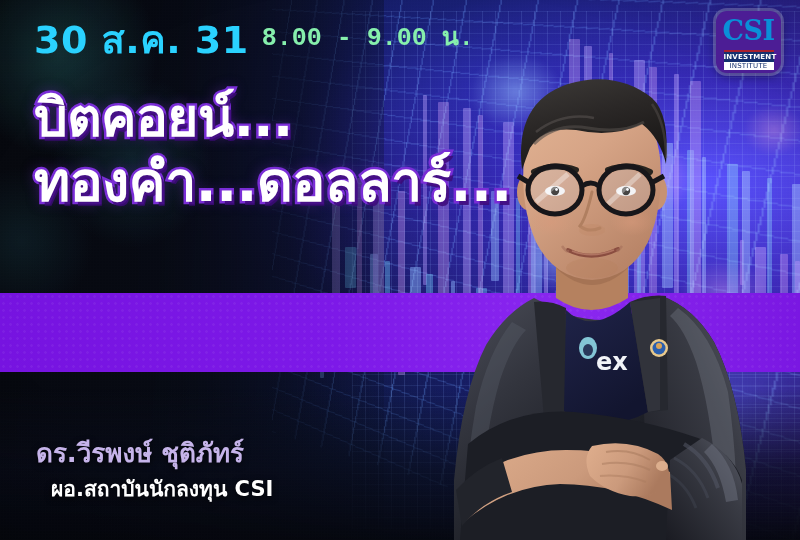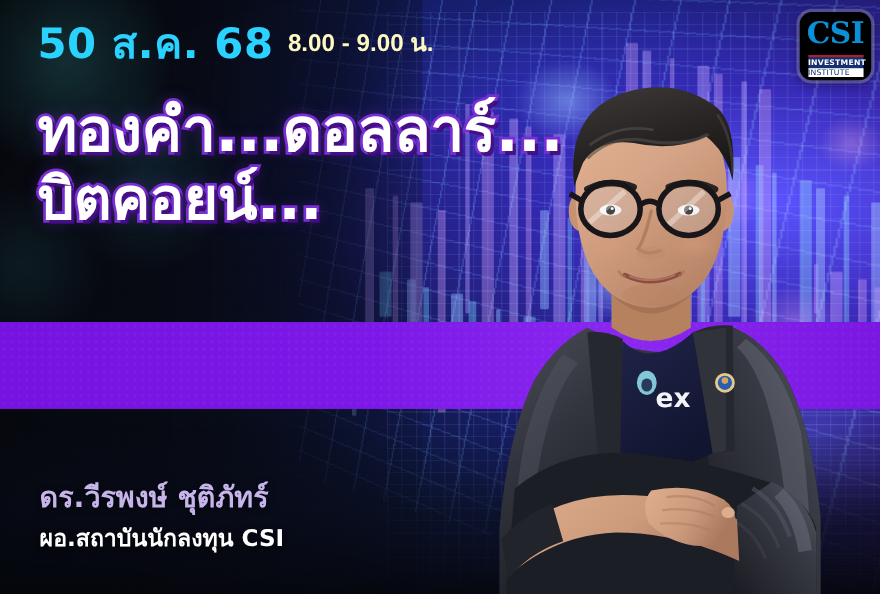--- a/index.html
+++ b/index.html
@@ -121,57 +121,58 @@
   .date-inner{
     position:absolute; left:34px; top:0; height:79px;
     display:flex; align-items:center; gap:13px; z-index:3;
   }
   .date-main{
     font-family:"DejaVu Sans","Liberation Sans",sans-serif;
     font-weight:700; font-size:38px; color:#2ad2ff; line-height:1;
     white-space:nowrap; letter-spacing:.5px;
   }
   .date-time{
-    font-family:Liberation Sans, sans-serif;
-    font-weight:700; font-size:22px; color:#fef9c3; line-height:1;
+    font-family:Liberation Mono, monospace;
+    font-weight:700; font-size:25px; color:#86efac; line-height:1;
     white-space:nowrap; padding-bottom:2px;
   }
 
   
   .speaker{ position:absolute; left:36px; top:436px; z-index:8; width:440px; }
   .speaker-name{
     font-family:"DejaVu Sans","Liberation Sans",sans-serif;
     font-weight:700; font-size:26px; line-height:34px;
     color:#c6b4ea; white-space:nowrap;
     text-shadow:0 2px 6px rgba(0,0,0,0.75);
   }
   .speaker-role{
     font-family:"DejaVu Sans","Liberation Sans",sans-serif;
     font-weight:700; font-size:21px; line-height:30px;
     color:#ffffff; white-space:nowrap; margin-top:4px;
     text-shadow:0 2px 6px rgba(0,0,0,0.75);
+    margin-left:15px;
   }
 
   
   .logo{
-    position:absolute; right:8px; top:11px; width:65px; height:62px;
-    background:#000000; border-radius:11px; z-index:12;
+    position:absolute; right:19px; top:11px; width:65px; height:62px;
+    background:#4c1d95; border-radius:11px; z-index:12;
     box-shadow:0 0 0 3px rgba(255,255,255,0.22), 0 3px 10px rgba(0,0,0,0.45);
     display:flex; flex-direction:column; align-items:center; justify-content:center;
     padding-top:2px;
   }
   .logo-csi{
     font-family:"DejaVu Serif","Liberation Serif",serif;
     font-weight:700; font-size:27px; line-height:27px;
     color:#0a8fd8; letter-spacing:-.5px;
   }
   .logo-band{
     width:50px; margin-top:6px;
     background:#14306e; border-top:2px solid #a8202e;
-    text-align:left; padding:1px 0 0;
+    text-align:center; padding:1px 0 0;
   }
   .logo-inv{
     font-family:"DejaVu Sans","Liberation Sans",sans-serif;
     font-weight:700; font-size:7px; line-height:8px; color:#ffffff; letter-spacing:.2px;
   }
   .logo-inst{
     font-family:"DejaVu Sans","Liberation Sans",sans-serif;
     font-weight:400; font-size:7px; line-height:8px; color:#14306e;
     background:#ffffff; letter-spacing:.2px; margin-top:1px;
   }
@@ -376,26 +377,26 @@
       <path d="M152 210 Q176 222 202 209" stroke="#8a4d40" stroke-width="4" fill="none" stroke-linecap="round"></path>
       <path d="M156 211 Q176 219 198 210" stroke="#c9907a" stroke-width="1.6" fill="none" opacity="0.6"></path>
       <path d="M146 206 Q152 214 152 210" stroke="#a5705c" stroke-width="2.5" fill="none" opacity="0.6"></path>
       <path d="M206 206 Q200 214 202 209" stroke="#a5705c" stroke-width="2.5" fill="none" opacity="0.6"></path>
 
       <ellipse cx="176" cy="228" rx="26" ry="10" fill="#b8825f" opacity="0.35"></ellipse>
     </svg>
   </div>
 
   <div class="title-wrap">
+    <div class="title-line l2">บิตคอยน์...</div>
     <div class="title-line l1">ทองคำ...ดอลลาร์...</div>
-    <div class="title-line l2">บิตคอยน์...</div>
   </div>
 
   <div class="date-inner">
-    <span class="date-main">50 ส.ค. 68</span>
+    <span class="date-main">30 ส.ค. 31</span>
     <span class="date-time">8.00 - 9.00 น.</span>
   </div>
 
   <div class="speaker">
     <div class="speaker-name">ดร.วีรพงษ์ ชุติภัทร์</div>
     <div class="speaker-role">ผอ.สถาบันนักลงทุน CSI</div>
   </div>
 
   <div class="logo">
     <div class="logo-csi">CSI</div>

